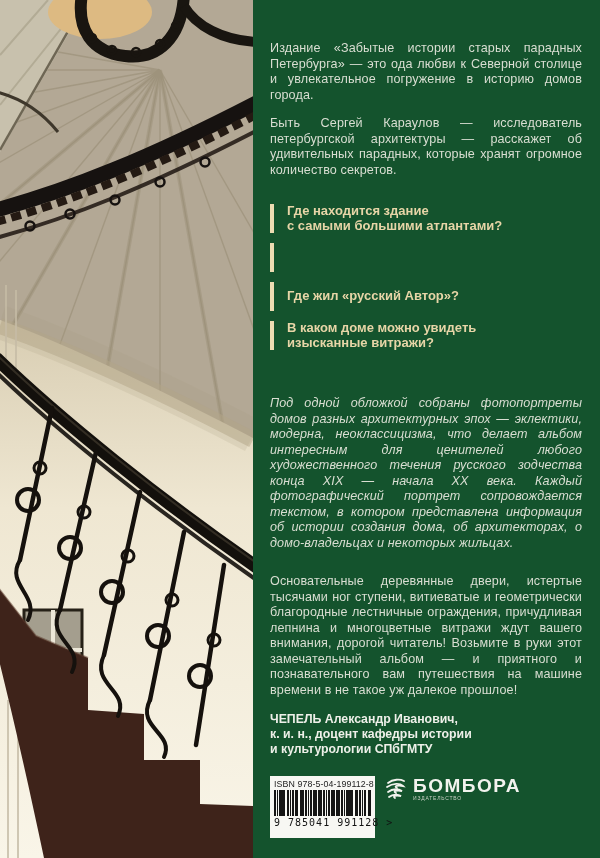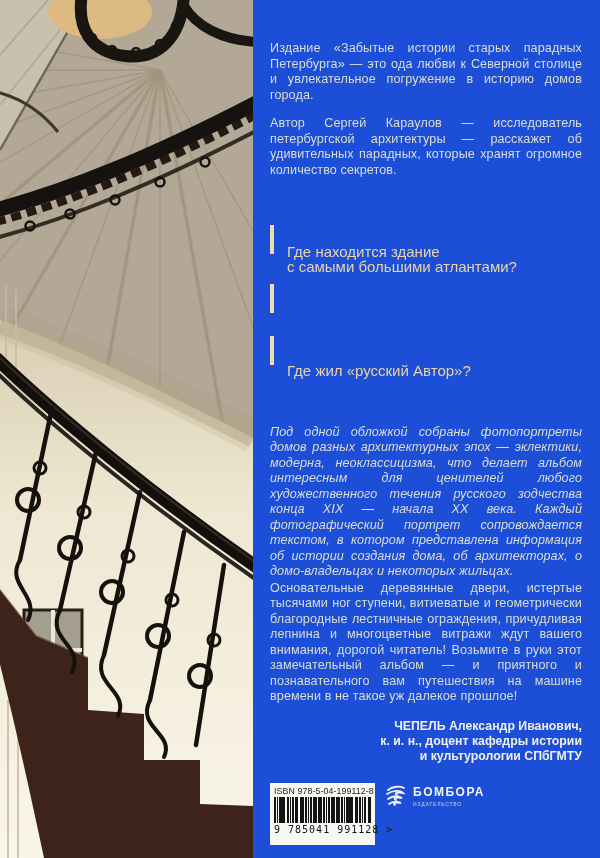--- a/index.html
+++ b/index.html
@@ -10,47 +10,47 @@
     overflow:hidden;
     font-family:"Liberation Sans",sans-serif;
     background:#354137;
   }
   
   .photo{width:253px;height:858px;flex:none;position:relative;background:#b3a895;}
   .photo svg{display:block;}
   
   .panel{
     width:347px;flex:none;box-sizing:border-box;
-    background:#1d4ed8;
+    background:#14532d;
     padding:0 18px 0 17px;
     color:#d9ded2;
   }
   .body-par{
     margin:0;
     font-size:12.6px;line-height:15.5px;
     text-align:justify;
     color:#d9ded2;
     letter-spacing:0.1px;
   }
   .p1{margin-top:41px;}
   .p2{margin-top:13px;}
   .p3{margin-top:46px;font-style:italic;}
-  .p4{margin-top:1px;}
+  .p4{margin-top:23px;}
   .questions{margin-top:26px;}
   .question{
     display:flex;align-items:center;gap:13px;
     min-height:29px;margin-bottom:10px;
   }
   .qbar{width:4px;height:29px;background:#ecdcb2;flex:none;}
   .qtext{
-    font-weight:normal;font-size:15px;line-height:14.5px;
-    color:#e7d5a7;white-space:pre-line;margin-top:41px;
+    font-weight:bold;font-size:13px;line-height:14.5px;
+    color:#e7d5a7;white-space:pre-line;
   }
   .signature{
-    margin-top:14px;text-align:right;
+    margin-top:14px;text-align:left;
     font-weight:bold;font-size:12.3px;line-height:15px;
     color:#eef0e9;white-space:pre-line;
   }
   .bottom{margin-top:19px;display:flex;gap:10px;align-items:flex-start;}
   .isbn-box{
     width:105px;height:62px;flex:none;box-sizing:border-box;
     background:#f7f7f3;padding:3px 4px 2px 4px;
   }
   .isbn-label{
     font-size:8.8px;line-height:10px;color:#1c1c1c;
@@ -64,21 +64,21 @@
       repeating-linear-gradient(90deg,transparent 0 6px,#141414 6px 7.6px);
   }
   .digits{
     margin-top:1px;font-family:"DejaVu Sans Mono",monospace;
     font-size:10px;line-height:11px;color:#111;
     text-align:center;letter-spacing:1px;white-space:nowrap;
   }
   .publisher{flex:1;padding-top:1px;}
   .logo-row{display:flex;align-items:center;gap:6px;}
   .logo-text .pub-name{
-    font-size:12px;font-weight:bold;color:#f2f3ee;letter-spacing:1.5px;line-height:16px;
+    font-size:19px;font-weight:bold;color:#f2f3ee;letter-spacing:1.5px;line-height:16px;
   }
   .logo-text .pub-sub{
     font-size:5px;color:#c9d0c5;letter-spacing:0.8px;margin-top:1px;
   }
   .pub-desc{
     margin-top:7px;font-size:8px;line-height:10.5px;
     color:#c3cbbf;white-space:pre-line;letter-spacing:0.1px;
   }
 </style>
 </head>
@@ -186,34 +186,39 @@
           <path d="M104 655C90 685 130 690 118 716"></path>
           <path d="M150 700C136 728 175 733 164 757"></path>
         </g>
       </g>
     </svg>
   </div>
 
   <div class="panel">
 
     <p class="body-par p1">Издание «Забытые истории старых парадных Петербурга» — это ода любви к Северной столице и увлекательное погружение в историю домов города.</p>
-    <p class="body-par p2">Автор Сергей Караулов — исследователь петербургской архитектуры — расскажет об удивительных парадных, которые хранят огромное количество секретов.</p>
+    <p class="body-par p2">Быть Сергей Караулов — исследователь петербургской архитектуры — расскажет об удивительных парадных, которые хранят огромное количество секретов.</p>
 
     <div class="questions">
       <div class="question">
         <span class="qbar"></span>
         <div class="qtext">Где находится здание
 с самыми большими атлантами?</div>
       </div>
       <div class="question">
         <span class="qbar"></span>
       </div>
       <div class="question">
         <span class="qbar"></span>
         <div class="qtext">Где жил «русский Автор»?</div>
+      </div>
+      <div class="question">
+        <span class="qbar"></span>
+        <div class="qtext">В каком доме можно увидеть
+изысканные витражи?</div>
       </div>
     </div>
 
     <p class="body-par p3">Под одной обложкой собраны фотопортреты домов разных архитектурных эпох — эклектики, модерна, неоклассицизма, что делает альбом интересным для ценителей любого художественного течения русского зодчества конца XIX — начала XX века. Каждый фотографический портрет сопровождается текстом, в котором представлена информация об истории создания дома, об архитекторах, о домо-владельцах и некоторых жильцах.</p>
     <p class="body-par p4">Основательные деревянные двери, истертые тысячами ног ступени, витиеватые и геометрически благородные лестничные ограждения, причудливая лепнина и многоцветные витражи ждут вашего внимания, дорогой читатель! Возьмите в руки этот замечательный альбом — и приятного и познавательного вам путешествия на машине времени в не такое уж далекое прошлое!</p>
 
     <div class="signature">ЧЕПЕЛЬ Александр Иванович,
 к. и. н., доцент кафедры истории
 и культурологии СПбГМТУ</div>
 

